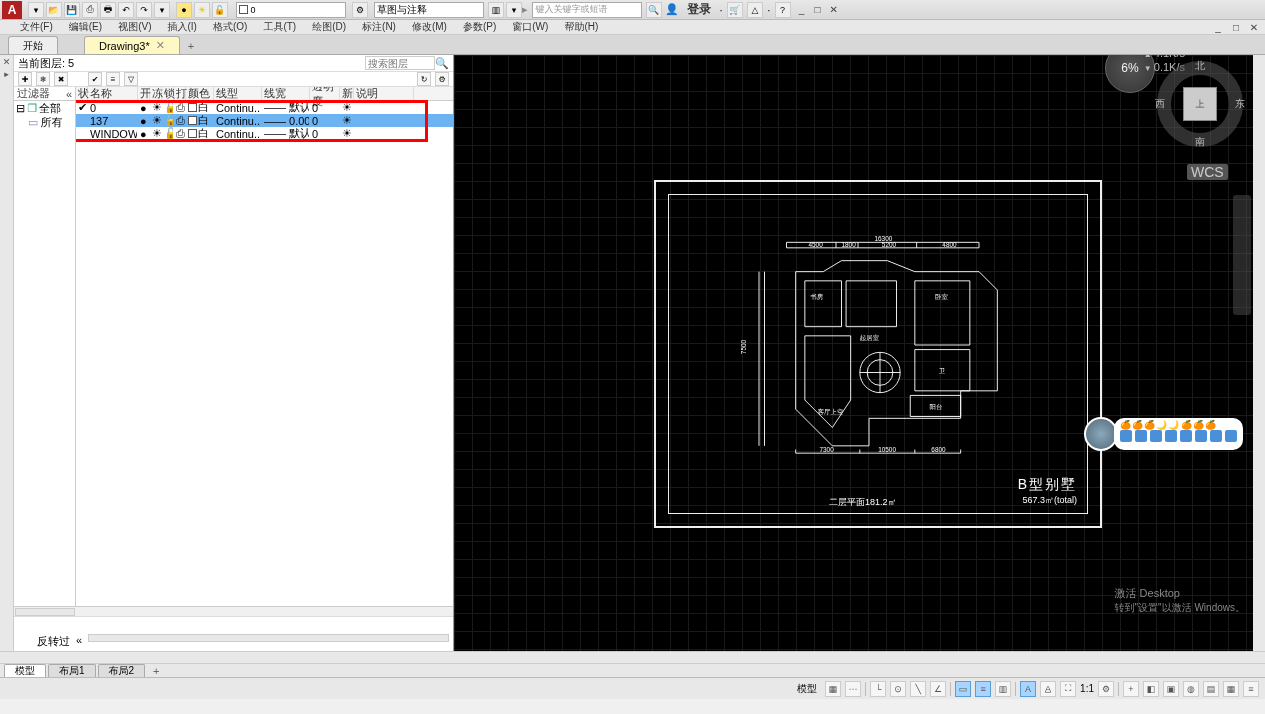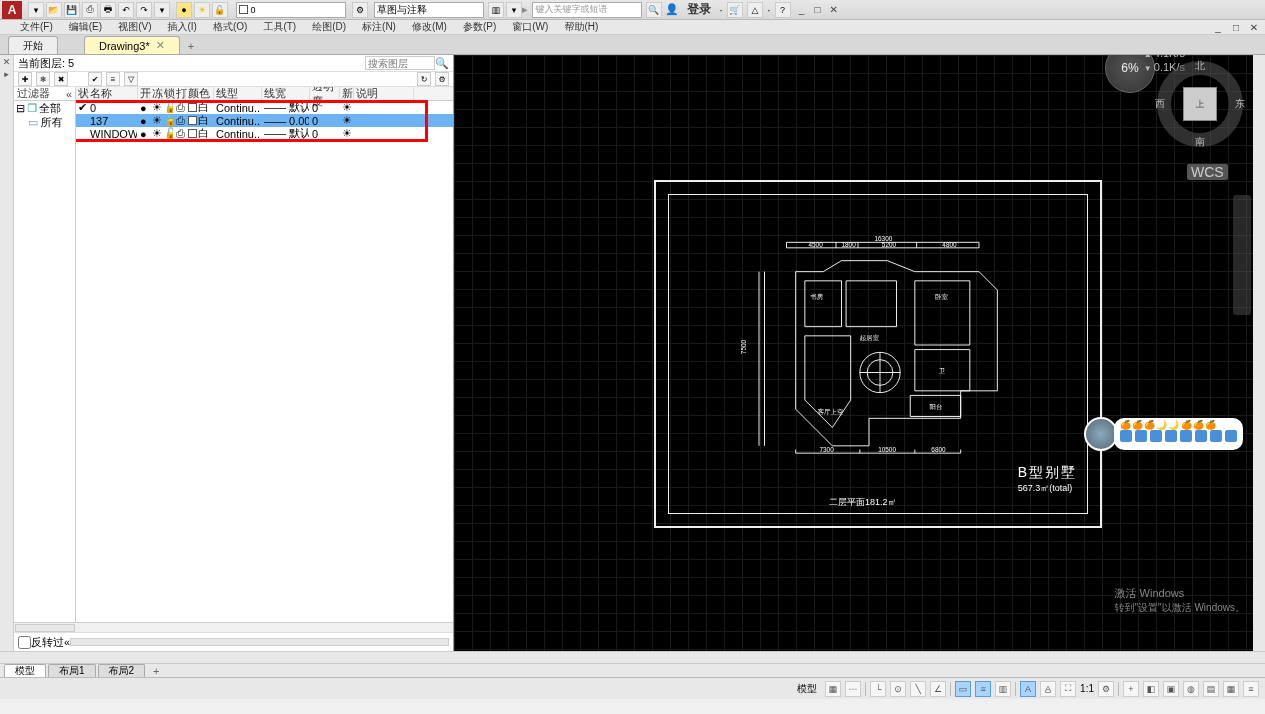--- a/index.html
+++ b/index.html
@@ -41,31 +41,31 @@
 .lp-right { flex: 1; overflow: hidden; position:relative; }
 .lp-cols { height: 14px; display: flex; border-bottom: 1px solid #ccc; font-size: 9px; background: #f4f4f4; }
 .lp-col { border-right: 1px solid #ddd; display:flex; align-items:center; padding-left:2px; color:#333; }
 .lp-row { height: 13px; display: flex; align-items: center; font-size: 9px; }
 .lp-row.sel { background: #6db3f2; }
 .lp-cell { border-right: 1px solid transparent; display:flex; align-items:center; padding-left:2px; overflow:hidden; white-space:nowrap; gap:1px; }
 .swatch { width: 9px; height: 9px; border:1px solid #555; background:#fff; display:inline-block; }
 .hilite { position:absolute; border:3px solid red; pointer-events:none; }
 .lp-hsplit { height: 10px; background:#f0f0f0; border-top:1px solid #ccc; display:flex; }
 .lp-hsplit .sb { flex:0 0 60px; border:1px solid #ccc; background:#e8e8e8; height:8px; margin:1px; }
-.lp-invert { height:16px; display:flex; align-items:center; padding:9px 4px; font-size:10px; border-top:1px solid #ddd; }
+.lp-invert { height:16px; display:flex; gap:6px; padding:17px 4px; font-size:10px; border-top:1px solid #ddd; }
 .lp-invert .sb2 { flex:1; height:8px; border:1px solid #ccc; background:#e8e8e8; }
 .lp-status { height:20px; border-top:1px solid #ccc; display:flex; align-items:center; padding:0 6px; font-size:10px; color:#444; }
 .canvas-wrap { flex: 1; background: #000; position: relative; overflow: hidden; }
 .grid { position:absolute; inset:0; background-image: linear-gradient(#1a1a1a 1px, transparent 1px), linear-gradient(90deg, #1a1a1a 1px, transparent 1px); background-size: 18px 18px; }
 .paper { position:absolute; left: 200px; top: 125px; width: 448px; height: 348px; border:2px solid #eee; }
 .paper-inner { position:absolute; left: 12px; top: 12px; right:12px; bottom:12px; border:1px solid #eee; }
 .floorplan { position:absolute; left: 60px; top: 40px; width: 280px; height: 220px; }
 .fp-stroke { stroke:#fff; stroke-width:1; fill:none; }
 .dim-text { fill:#fff; font-size:7px; }
-.title-block { position:absolute; right: 10px; bottom: 18px; color:#fff; }
+.title-block { position:absolute; right: 10px; bottom: 6px; color:#fff; text-align:right; }
 .title-block .t1 { font-size: 14px; letter-spacing:2px; }
 .title-block .t2 { font-size: 9px; }
 .plan-label { position:absolute; left: 160px; bottom: 4px; color:#fff; font-size: 9px; }
 .viewcube { position:absolute; right: 22px; top: 6px; width: 86px; height: 86px; }
 .vc-ring { position:absolute; inset:0; border-radius:50%; border:14px solid rgba(80,80,80,.6); }
 .vc-cube { position:absolute; left:26px; top:26px; width:34px; height:34px; background:#ccc; border:1px solid #888; display:flex; align-items:center; justify-content:center; font-size:9px; color:#555; }
 .vc-dir { position:absolute; color:#bbb; font-size:10px; }
 .vc-wcs { position:absolute; left:30px; top:92px; background:#555; color:#ccc; font-size:14px; padding:0 4px; border-radius:2px;margin-top:11px; }
 .perf-badge { position:absolute; right: 110px; top: -12px; width:50px; height:50px; border-radius:50%; background: radial-gradient(circle,#555,#333); color:#eee; display:flex; align-items:center; justify-content:center; font-size:12px; border:1px solid #666; }
 .perf-side { position:absolute; right: 80px; top: -8px; font-size:8px; color:#bbb; line-height:12px; }
@@ -370,21 +370,21 @@
           <div class="ic"></div>
           <div class="ic"></div>
           <div class="ic"></div>
           <div class="ic"></div>
           <div class="ic"></div>
         </div>
       </div>
     </div>
 
     <div class="activate">
-      <div>激活 Windows</div>
+      <div>激活 Desktop</div>
       <div class="sub">转到"设置"以激活 Windows。</div>
     </div>
 
     <div class="vscroll"></div>
   </div>
 </div>
 
 <div class="hscroll-area"></div>
 
 <div class="layout-tabs">

